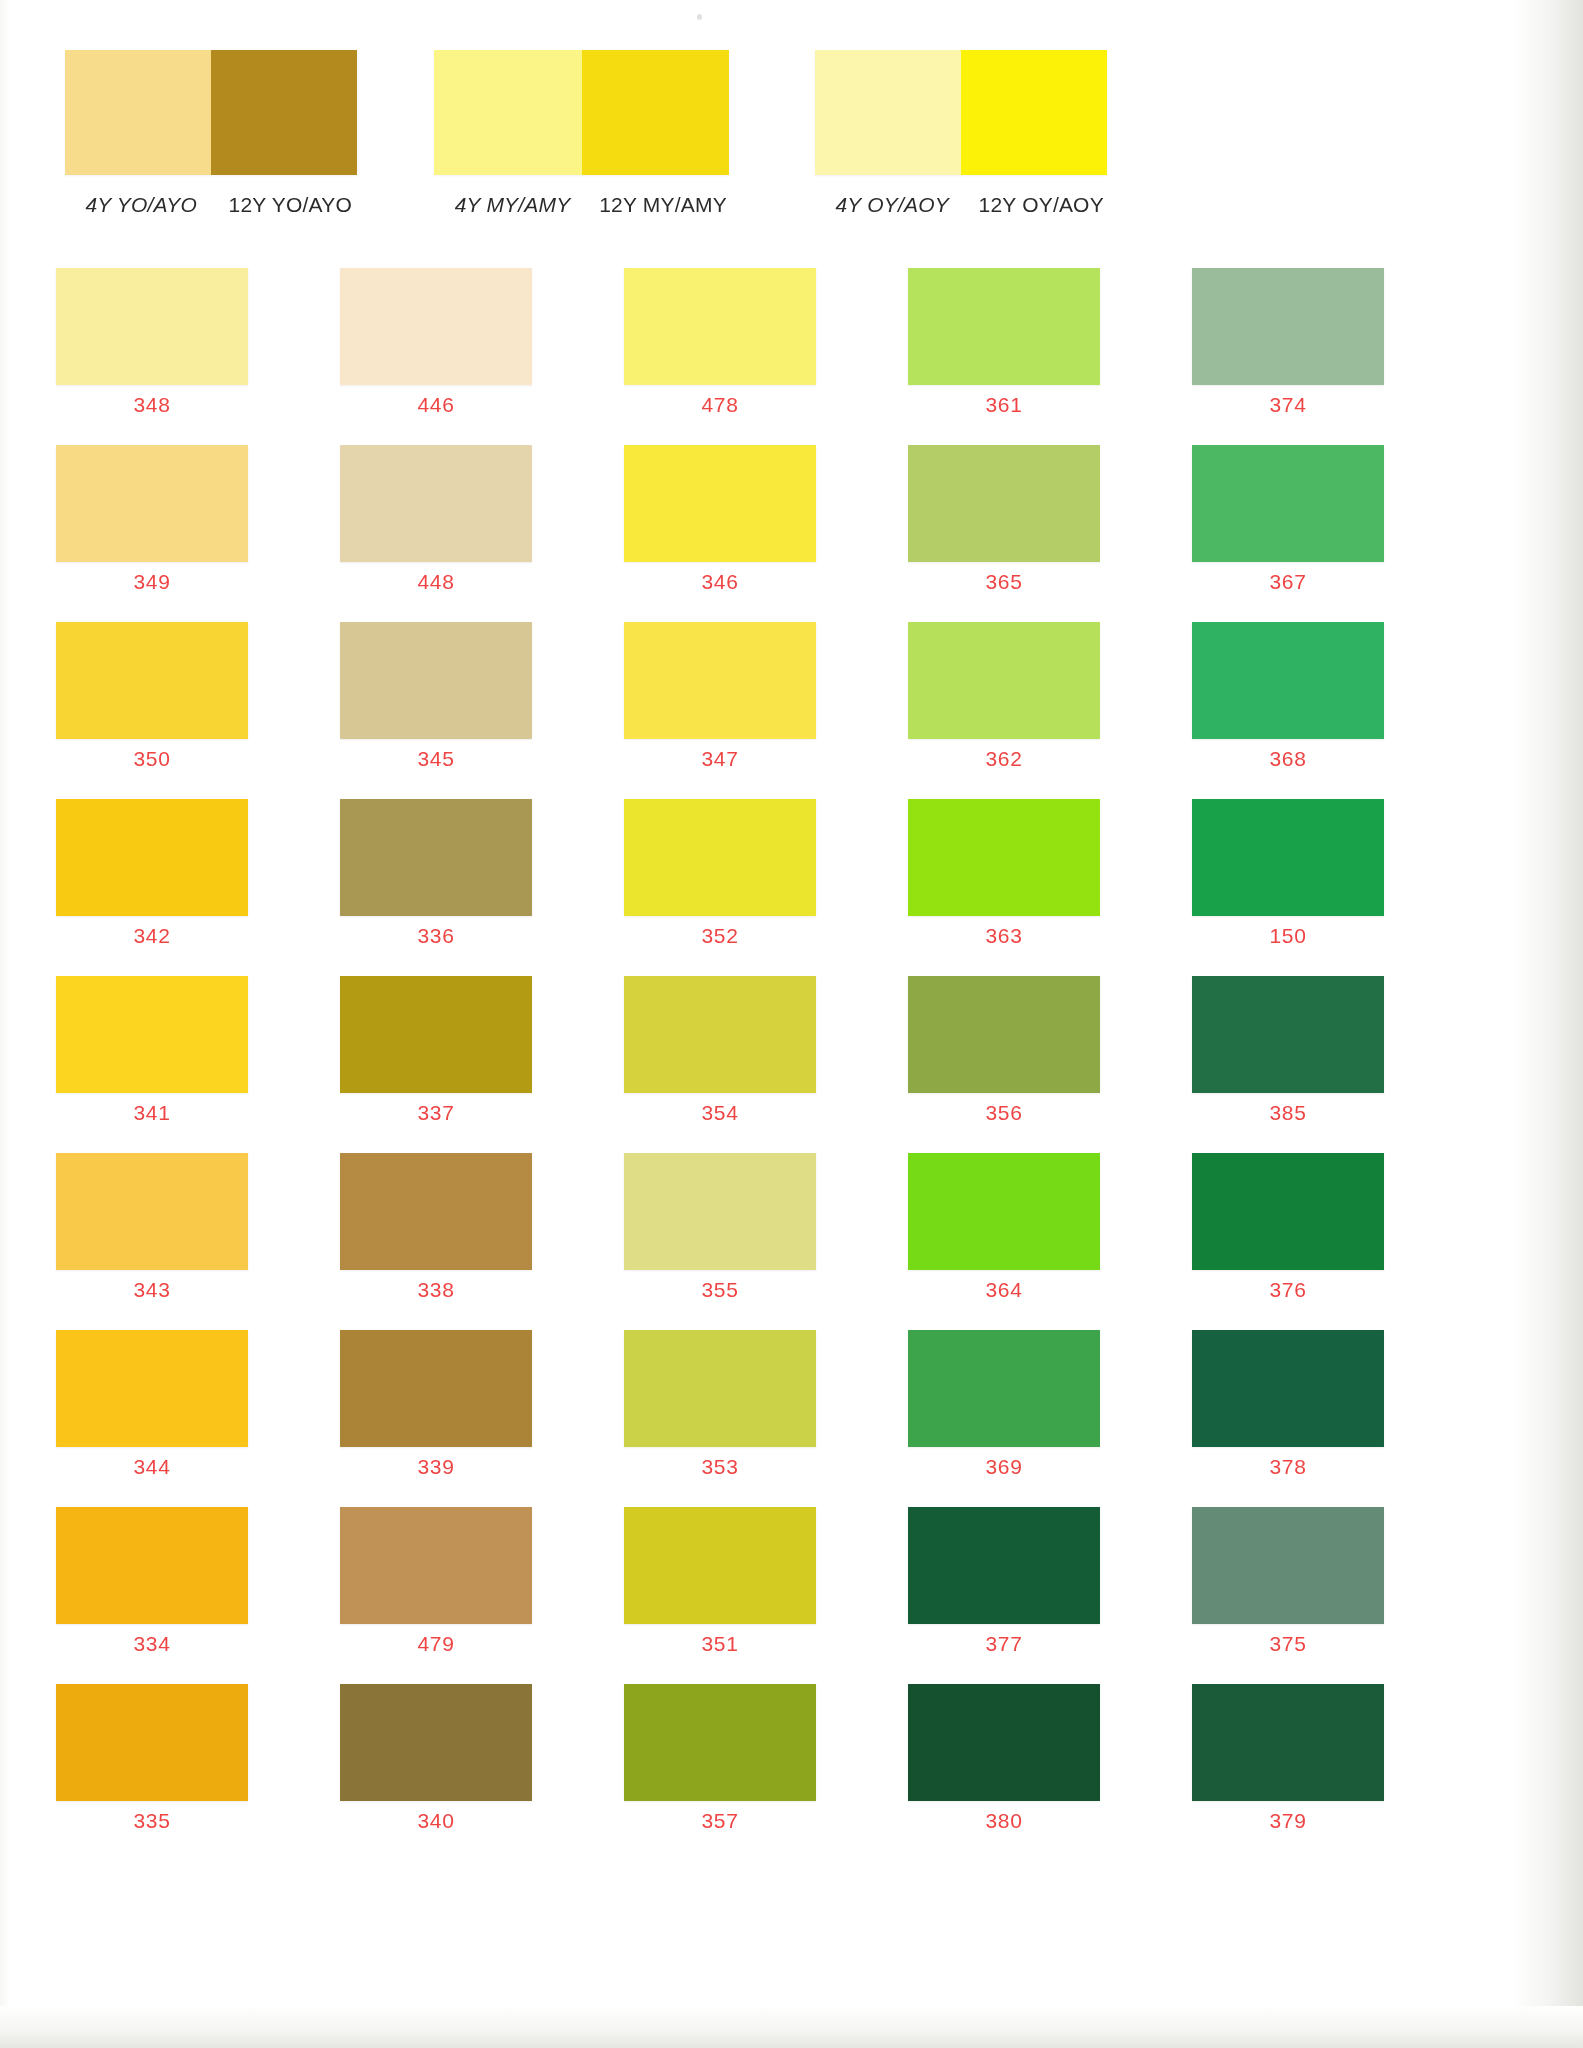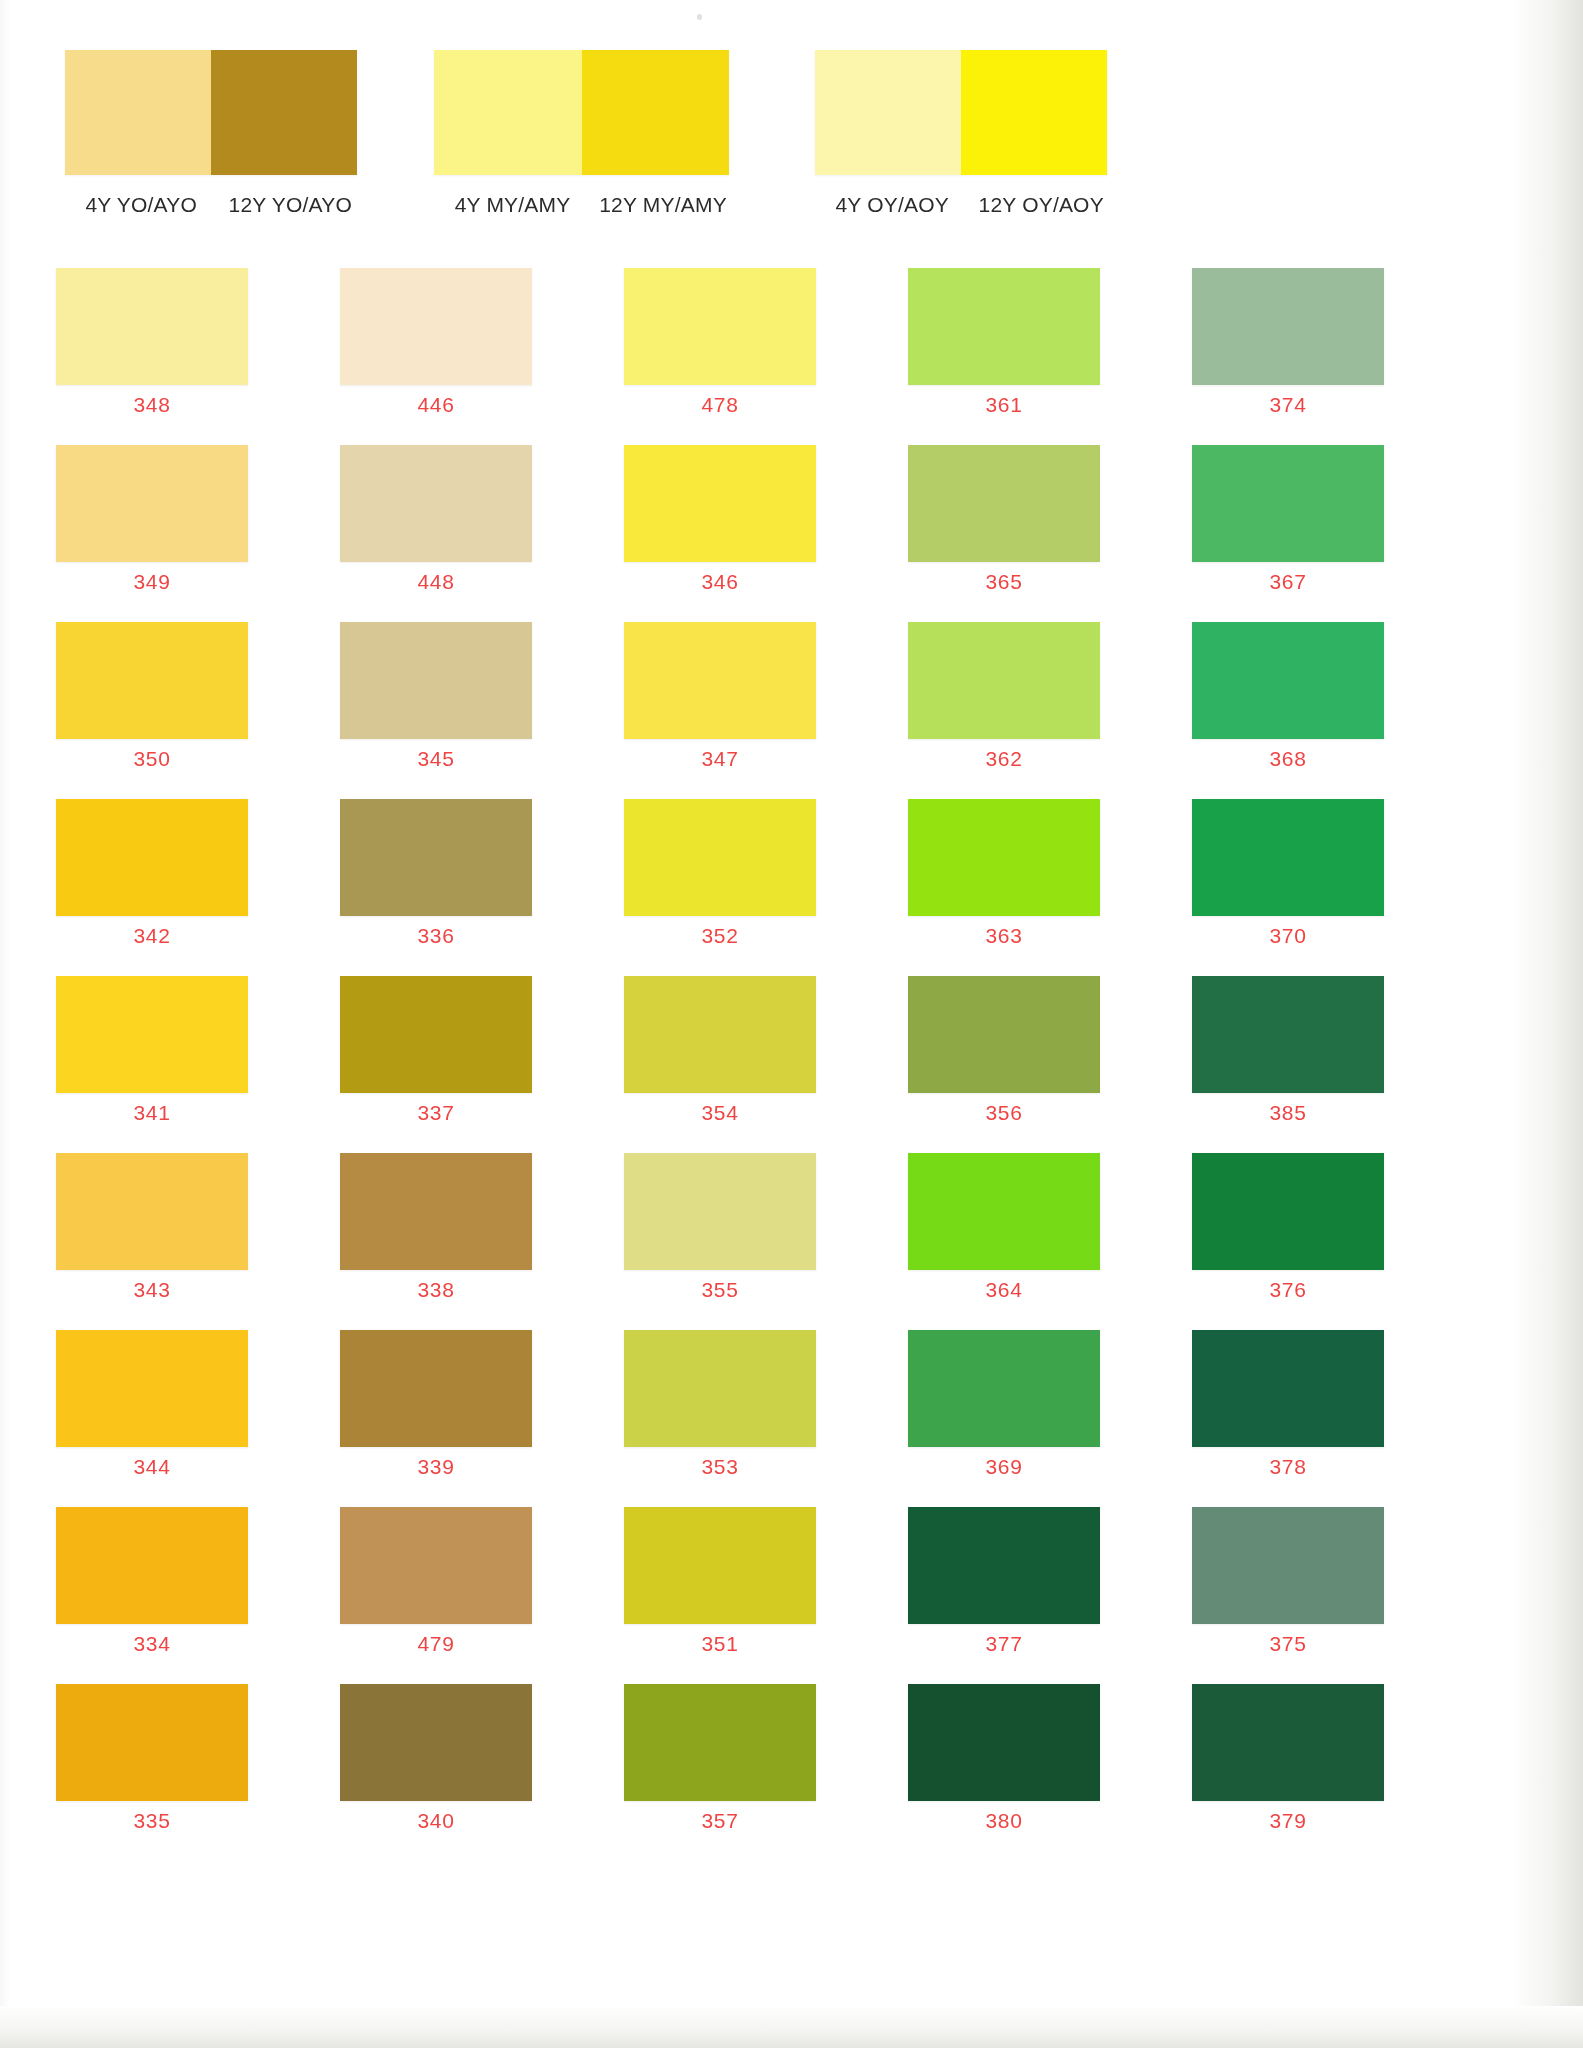--- a/index.html
+++ b/index.html
@@ -82,21 +82,21 @@
   }
   .header-label {
     position: absolute;
     top: 0;
     font-size: 21px;
     color: #2b2b2b;
     letter-spacing: 0.2px;
     white-space: nowrap;
     font-family: "Liberation Sans", sans-serif;
   }
-  .header-label.left  { left: 7%; }
+  .header-label.left  { left: 7%; font-style: italic; }
   .header-label.right { left: 56%; }
 
   
   #grid {
     position: absolute;
     left: 0;
     top: 268px;
     width: 1420px;
   }
   .grid-row {
@@ -264,21 +264,21 @@
           <div class="grid-cell">
             <div class="swatch" style="background: rgb(236, 229, 46);"></div>
             <div class="swatch-code">352</div>
           </div>
           <div class="grid-cell">
             <div class="swatch" style="background: rgb(149, 226, 17);"></div>
             <div class="swatch-code">363</div>
           </div>
           <div class="grid-cell">
             <div class="swatch" style="background: rgb(24, 161, 72);"></div>
-            <div class="swatch-code">370</div>
+            <div class="swatch-code">150</div>
           </div>
         </div>
         <div class="grid-row">
           <div class="grid-cell">
             <div class="swatch" style="background: rgb(251, 213, 32);"></div>
             <div class="swatch-code">341</div>
           </div>
           <div class="grid-cell">
             <div class="swatch" style="background: rgb(179, 155, 20);"></div>
             <div class="swatch-code">337</div>

